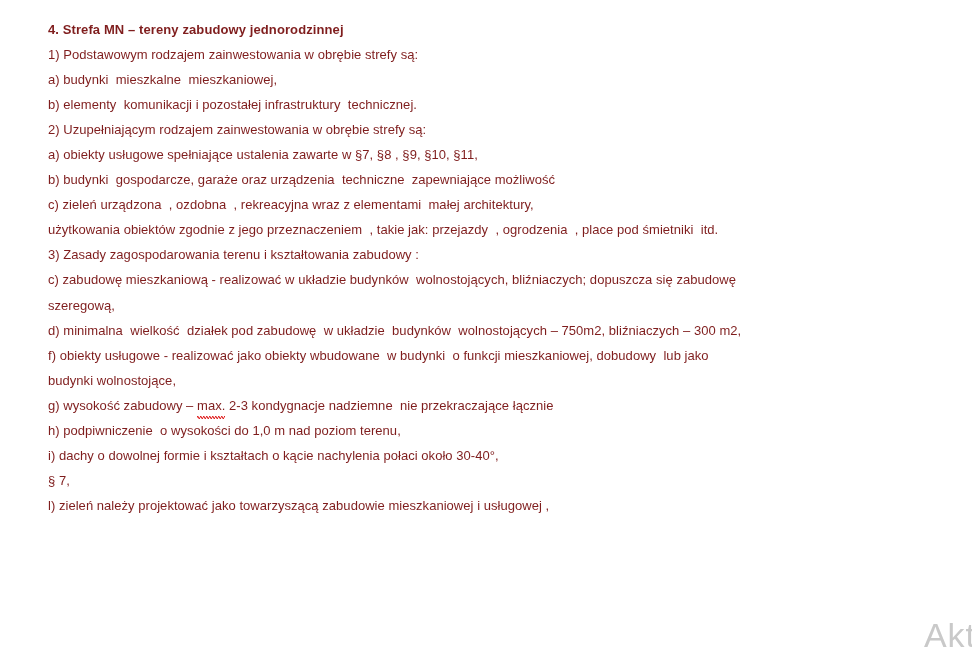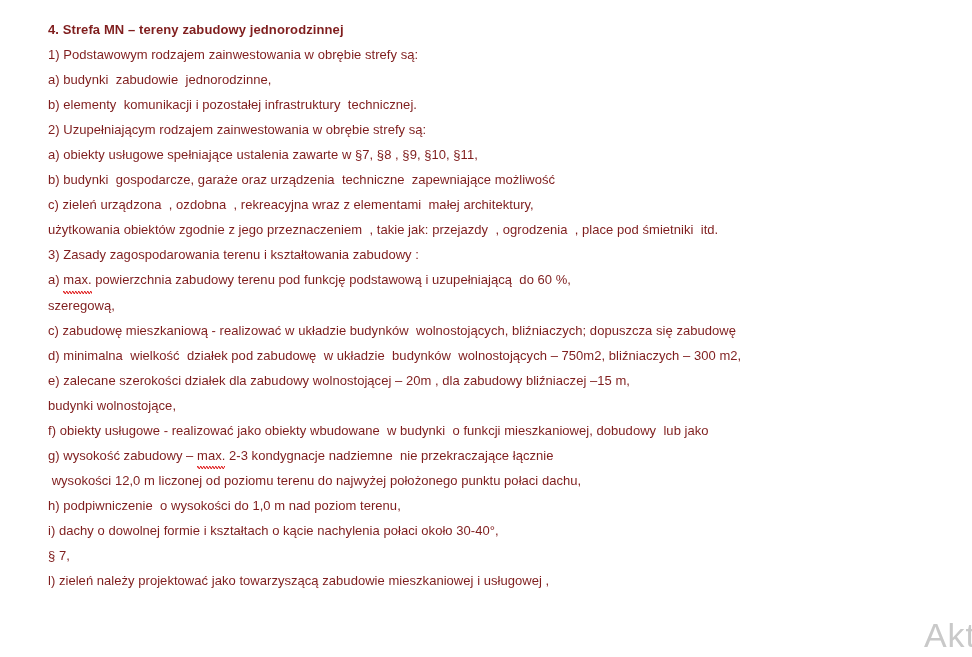--- a/index.html
+++ b/index.html
@@ -86,42 +86,39 @@
 </head>
 <body>
 
 <div id="page">
 
   <div id="doc-body">
 
     <div class="line heading">4. Strefa MN – tereny zabudowy jednorodzinnej</div>
 
     <div class="line">1) Podstawowym rodzajem zainwestowania w obrębie strefy są:</div>
-    <div class="line">a) budynki  zabudowie  jednorodzinne,</div>
+    <div class="line">a) budynki  mieszkalne  mieszkaniowej,</div>
     <div class="line">b) elementy  komunikacji i pozostałej infrastruktury  technicznej.</div>
     <div class="line">2) Uzupełniającym rodzajem zainwestowania w obrębie strefy są:</div>
     <div class="line">a) obiekty usługowe spełniające ustalenia zawarte w §7, §8 , §9, §10, §11,</div>
     <div class="line">b) budynki  gospodarcze, garaże oraz urządzenia  techniczne  zapewniające możliwość</div>
     <div class="line">c) zieleń urządzona  , ozdobna  , rekreacyjna wraz z elementami  małej architektury,</div>
     <div class="line">użytkowania obiektów zgodnie z jego przeznaczeniem  , takie jak: przejazdy  , ogrodzenia  , place pod śmietniki  itd.</div>
     <div class="line">3) Zasady zagospodarowania terenu i kształtowania zabudowy :</div>
 
-    <div class="line"><span>a) </span><span class="misspell">max.</span><span> powierzchnia zabudowy terenu pod funkcję podstawową i uzupełniającą  do 60 %,</span></div>
 
 
+    <div class="line">c) zabudowę mieszkaniową - realizować w układzie budynków  wolnostojących, bliźniaczych; dopuszcza się zabudowę</div>
     <div class="line">szeregową,</div>
-    <div class="line">c) zabudowę mieszkaniową - realizować w układzie budynków  wolnostojących, bliźniaczych; dopuszcza się zabudowę</div>
     <div class="line">d) minimalna  wielkość  działek pod zabudowę  w układzie  budynków  wolnostojących – 750m2, bliźniaczych – 300 m2,</div>
-    <div class="line">e) zalecane szerokości działek dla zabudowy wolnostojącej – 20m , dla zabudowy bliźniaczej –15 m,</div>
+    <div class="line">f) obiekty usługowe - realizować jako obiekty wbudowane  w budynki  o funkcji mieszkaniowej, dobudowy  lub jako</div>
     <div class="line">budynki wolnostojące,</div>
-    <div class="line">f) obiekty usługowe - realizować jako obiekty wbudowane  w budynki  o funkcji mieszkaniowej, dobudowy  lub jako</div>
 
     <div class="line"><span>g) wysokość zabudowy – </span><span class="misspell">max.</span><span> 2-3 kondygnacje nadziemne  nie przekraczające łącznie</span></div>
 
-    <div class="line"> wysokości 12,0 m liczonej od poziomu terenu do najwyżej położonego punktu połaci dachu,</div>
     <div class="line">h) podpiwniczenie  o wysokości do 1,0 m nad poziom terenu,</div>
     <div class="line">i) dachy o dowolnej formie i kształtach o kącie nachylenia połaci około 30-40°,</div>
     <div class="line">§ 7,</div>
 
 
     <div class="line">l) zieleń należy projektować jako towarzyszącą zabudowie mieszkaniowej i usługowej ,</div>
 
   </div>
 
   <div id="watermark">Akt</div>

